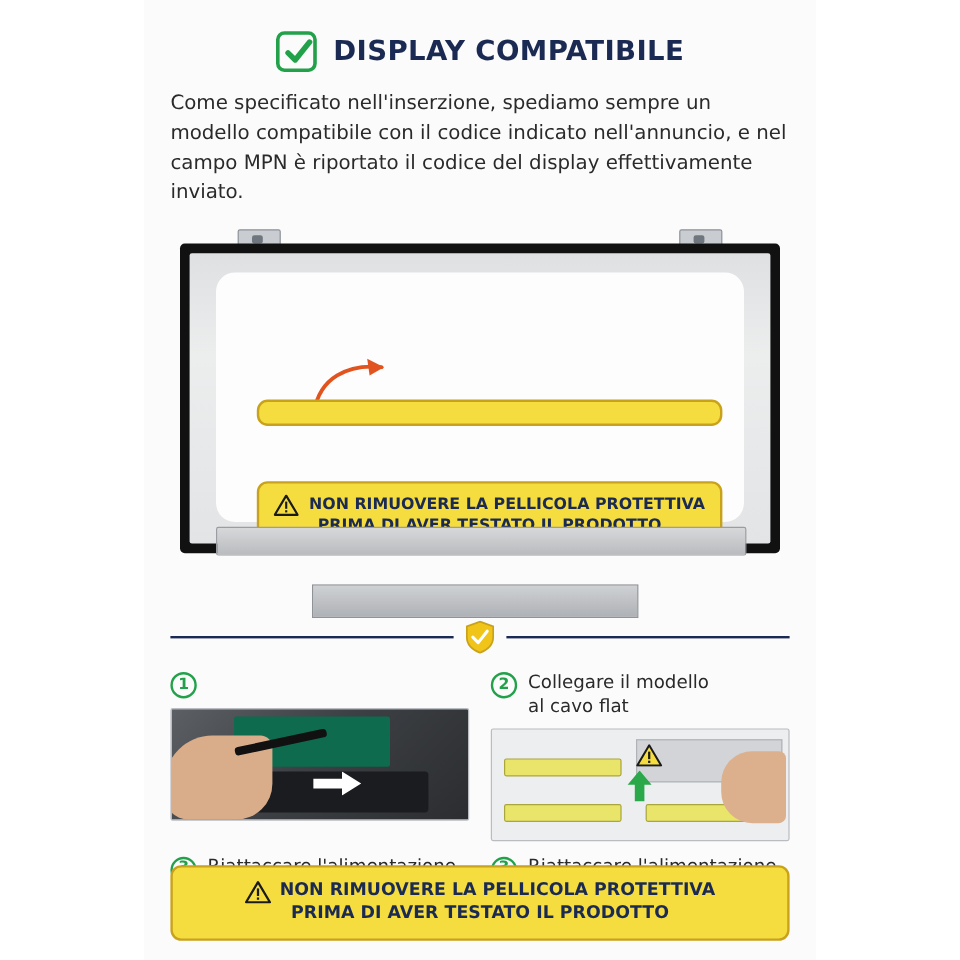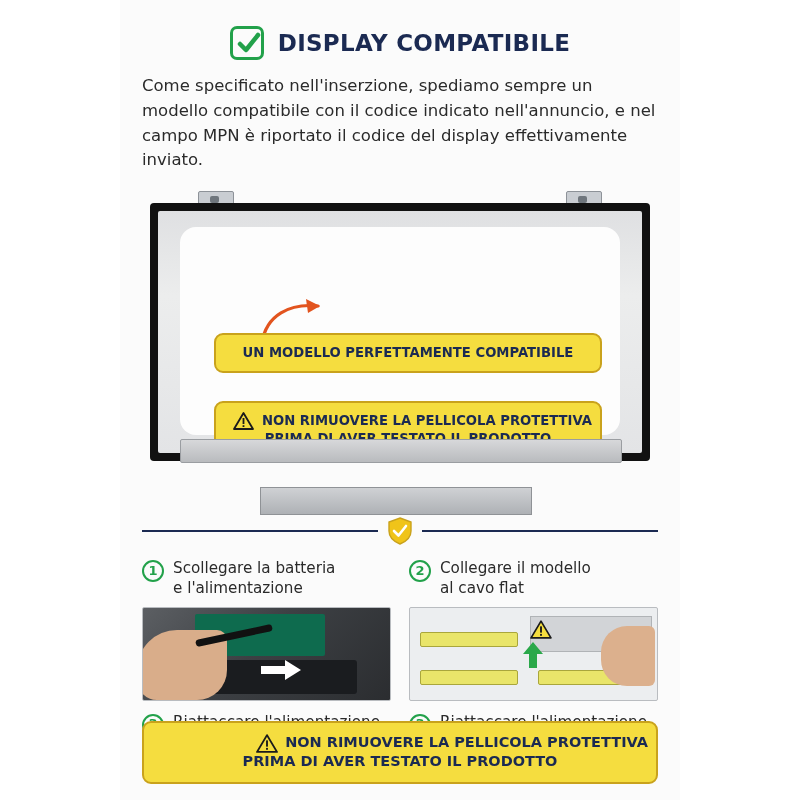--- a/index.html
+++ b/index.html
@@ -161,21 +161,21 @@
     font-weight: bold;
     font-size: 13.2px;
     line-height: 1.35;
     padding: 9px 8px;
   }
   .yellow-box.one { top: 122px; }
   .yellow-box.two { top: 190px; }
   .warn-line {
     display: flex;
     align-items: center;
-    justify-content: flex-end;
+    justify-content: center;
     gap: 8px;
   }
   .tri-wrap{
     width:21px;height:18px;position:relative;flex:0 0 auto;
   }
   .tri-wrap svg{position:absolute;left:0;top:0;}
 
   
   .section-head {
     display: flex;
@@ -326,21 +326,20 @@
           <div class="screen-white"></div>
 
           <div class="arrow-curve">
             <svg width="72" height="50" viewBox="0 0 72 50">
               <path d="M6 46 C 10 18, 34 6, 62 9" fill="none" stroke="#e2541f" stroke-width="3.2" stroke-linecap="round"></path>
               <path d="M64 9 L50 2 L52 16 Z" fill="#e2541f"></path>
             </svg>
           </div>
 
           <div class="yellow-box one">
-            <div>UN MODELLO PERFETTAMENTE COMPATIBILE</div>
           </div>
 
           <div class="yellow-box two">
             <div class="warn-line">
               <span class="tri-wrap">
                 <svg width="21" height="18" viewBox="0 0 21 18">
                   <path d="M10.5 1 L20 17 L1 17 Z" fill="#f5dd3f" stroke="#1b1b1b" stroke-width="1.8" stroke-linejoin="round"></path>
                   <rect x="9.6" y="6" width="1.8" height="6" fill="#1b1b1b"></rect>
                   <rect x="9.6" y="13.2" width="1.8" height="1.8" fill="#1b1b1b"></rect>
                 </svg>
@@ -363,24 +362,20 @@
           <path d="M6 14 L10.5 18.5 L18 9" fill="none" stroke="#ffffff" stroke-width="2.6" stroke-linecap="round" stroke-linejoin="round"></path>
         </svg>
       </span>
       <span class="rule"></span>
     </div>
 
     <div class="steps">
       <div class="col">
         <div class="step-line">
           <span class="num">1</span>
-          <span>
-            <span>Scollegare la batteria</span><br>
-            <span>e l'alimentazione</span>
-          </span>
         </div>
         <div class="photo p1">
           <span class="board"></span>
           <span class="board2"></span>
           <span class="hand"></span>
           <span class="tool"></span>
           <span class="arrow-w">
             <svg width="40" height="20" viewBox="0 0 40 20">
               <path d="M0 6 H24 V0 L40 10 L24 20 V14 H0 Z" fill="#ffffff"></path>
             </svg>

